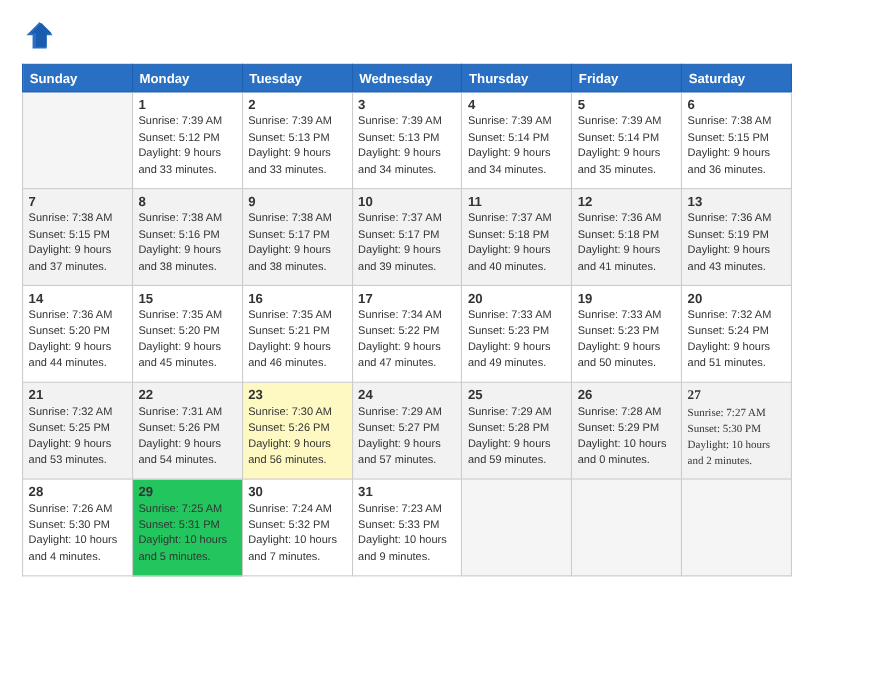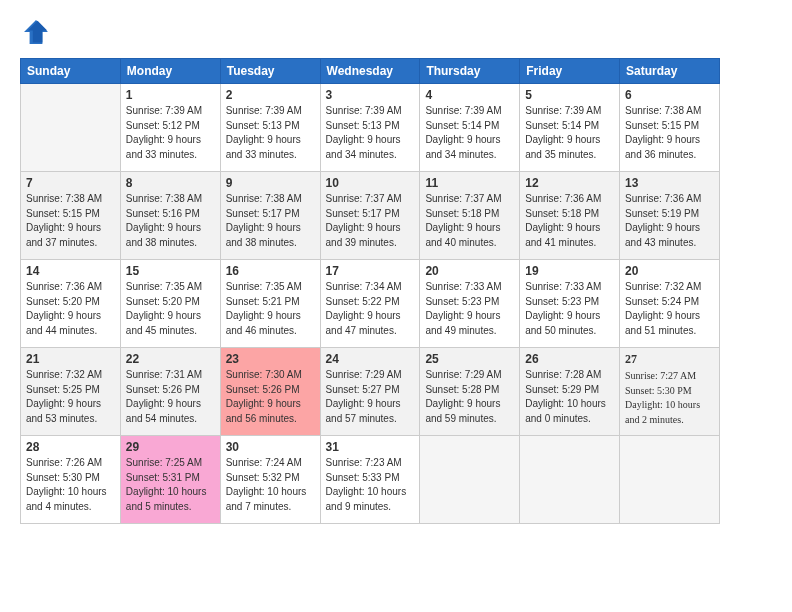--- a/index.html
+++ b/index.html
@@ -227,21 +227,21 @@
         </tr>
         <tr>
           <td style="background: rgb(242, 242, 242);">
             <span class="day-num">21</span>
             <div class="day-info">Sunrise: 7:32 AM<br>Sunset: 5:25 PM<br>Daylight: 9 hours<br>and 53 minutes.</div>
           </td>
           <td style="background: rgb(242, 242, 242); margin-top: 36px;">
             <span class="day-num">22</span>
             <div class="day-info">Sunrise: 7:31 AM<br>Sunset: 5:26 PM<br>Daylight: 9 hours<br>and 54 minutes.</div>
           </td>
-          <td style="background: #fca5a5;">
+          <td style="background: #fef9c3;">
             <span class="day-num">23</span>
             <div class="day-info">Sunrise: 7:30 AM<br>Sunset: 5:26 PM<br>Daylight: 9 hours<br>and 56 minutes.</div>
           </td>
           <td style="background: rgb(242, 242, 242);">
             <span class="day-num">24</span>
             <div class="day-info">Sunrise: 7:29 AM<br>Sunset: 5:27 PM<br>Daylight: 9 hours<br>and 57 minutes.</div>
           </td>
           <td style="background: rgb(242, 242, 242);">
             <span class="day-num">25</span>
             <div class="day-info">Sunrise: 7:29 AM<br>Sunset: 5:28 PM<br>Daylight: 9 hours<br>and 59 minutes.</div>
@@ -253,21 +253,21 @@
           <td style="background: rgb(242, 242, 242); font-family: Liberation Serif, serif;">
             <span class="day-num">27</span>
             <div class="day-info">Sunrise: 7:27 AM<br>Sunset: 5:30 PM<br>Daylight: 10 hours<br>and 2 minutes.</div>
           </td>
         </tr>
         <tr>
           <td style="background: rgb(255, 255, 255);">
             <span class="day-num">28</span>
             <div class="day-info">Sunrise: 7:26 AM<br>Sunset: 5:30 PM<br>Daylight: 10 hours<br>and 4 minutes.</div>
           </td>
-          <td style="background: #f9a8d4;">
+          <td style="background: #22c55e;">
             <span class="day-num">29</span>
             <div class="day-info">Sunrise: 7:25 AM<br>Sunset: 5:31 PM<br>Daylight: 10 hours<br>and 5 minutes.</div>
           </td>
           <td style="background: rgb(255, 255, 255);">
             <span class="day-num">30</span>
             <div class="day-info">Sunrise: 7:24 AM<br>Sunset: 5:32 PM<br>Daylight: 10 hours<br>and 7 minutes.</div>
           </td>
           <td style="background: rgb(255, 255, 255);">
             <span class="day-num">31</span>
             <div class="day-info">Sunrise: 7:23 AM<br>Sunset: 5:33 PM<br>Daylight: 10 hours<br>and 9 minutes.</div>

